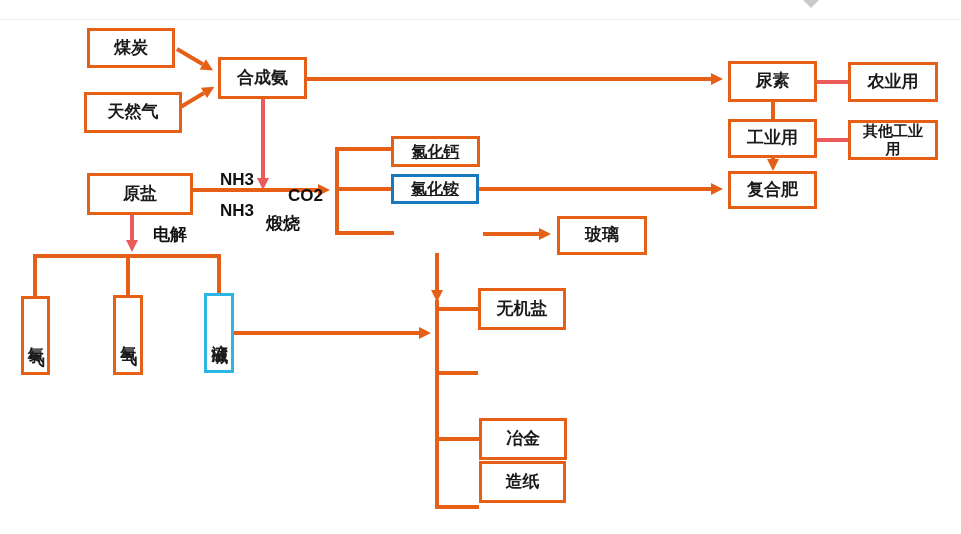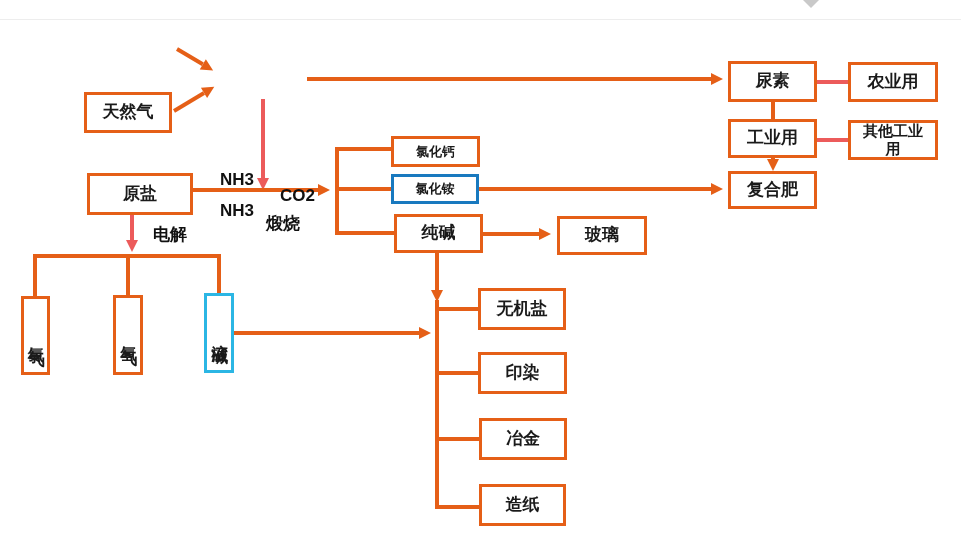--- a/index.html
+++ b/index.html
@@ -11,21 +11,21 @@
   .box{
     position:absolute;box-sizing:border-box;border:3px solid var(--orange);
     background:#fff;color:var(--ink);font-size:17px;font-weight:600;
     display:flex;align-items:center;justify-content:center;text-align:center;
     line-height:1.2;z-index:3;
   }
   .box.blue{border-color:var(--blue);}
   .box.cyan{border-color:var(--cyan);}
   .box.vert{writing-mode:vertical-rl;text-orientation:upright;letter-spacing:2px;}
   .box.small{font-size:15px;padding:0 5px;}
-  .box.thin{font-size:13px;}
+  .box.thin{font-size:16px;text-decoration:underline;}
   .h,.v{position:absolute;background:var(--orange);z-index:1;}
   .h{height:4px;} .v{width:4px;}
   .h.pink,.v.pink{background:var(--pink);}
   .arrow{position:absolute;height:4px;background:var(--orange);transform-origin:0 50%;z-index:2;}
   .arrow.pink{background:var(--pink);}
   .arrow .ah{
     position:absolute;left:100%;top:50%;transform:translateY(-50%);
     width:0;height:0;border-left:12px solid var(--orange);
     border-top:6px solid transparent;border-bottom:6px solid transparent;
   }
@@ -38,42 +38,42 @@
   }
 </style>
 </head>
 <body>
 
 <div id="canvas" style="--orange: #e55f17; --pink: #ec5b5b; --blue: #1879bf; --cyan: #2bb6e4; --ink: #1a1a1a;">
 
   <div class="divider"></div>
   <div class="watermark"></div>
 
-  <div class="box" style="left:84px;top:92px;width:88px;height:41px">天然气</div>
+  <div class="box" style="left:87px;top:28px;width:88px;height:40px">煤炭</div>
+  <div class="box" style="left:84px;top:92px;width:98px;height:41px">天然气</div>
+  <div class="box" style="left:218px;top:57px;width:89px;height:42px">合成氨</div>
   <div class="box" style="left:87px;top:173px;width:106px;height:42px">原盐</div>
 
   <div class="box" style="left:848px;top:62px;width:90px;height:40px">农业用</div>
   <div class="box" style="left:728px;top:61px;width:89px;height:41px">尿素</div>
   <div class="box" style="left:728px;top:119px;width:89px;height:39px">工业用</div>
   <div class="box small" style="left:848px;top:120px;width:90px;height:40px">其他工业用</div>
   <div class="box" style="left:728px;top:171px;width:89px;height:38px">复合肥</div>
 
   <div class="box thin" style="left:391px;top:136px;width:89px;height:31px">氯化钙</div>
   <div class="box thin blue" style="left:391px;top:174px;width:88px;height:30px">氯化铵</div>
-  <div class="box" style="left:394px;top:214px;width:89px;height:39px">纯碱</div>
   <div class="box" style="left:557px;top:216px;width:90px;height:39px">玻璃</div>
 
   <div class="box vert" style="left:21px;top:296px;width:29px;height:79px">氯气</div>
   <div class="box vert" style="left:113px;top:295px;width:30px;height:80px">氢气</div>
   <div class="box vert cyan" style="left:204px;top:293px;width:30px;height:80px">液碱</div>
 
   <div class="box" style="left:478px;top:288px;width:88px;height:42px">无机盐</div>
-  <div class="box" style="left:478px;top:352px;width:89px;height:42px">印染</div>
   <div class="box" style="left:479px;top:418px;width:88px;height:42px">冶金</div>
-  <div class="box" style="left:479px;top:484px;width:87px;height:42px">造纸</div>
+  <div class="box" style="left:479px;top:461px;width:87px;height:42px">造纸</div>
 
   <div class="arrow" style="left:177px;top:47px;width:30px;transform:rotate(30.7deg)">
       <i class="ah"></i>
     </div>
   <div class="arrow" style="left:174px;top:109px;width:35px;transform:rotate(-31deg)">
       <i class="ah"></i>
     </div>
   <div class="arrow" style="left:307px;top:77px;width:404px">
       <i class="ah"></i>
     </div>
@@ -117,17 +117,17 @@
   <div class="v" style="left:217px;top:254px;height:39px"></div>
 
   <div class="v" style="left:435px;top:300px;height:209px"></div>
   <div class="h" style="left:435px;top:307px;width:43px"></div>
   <div class="h" style="left:435px;top:371px;width:43px"></div>
   <div class="h" style="left:435px;top:437px;width:44px"></div>
   <div class="h" style="left:435px;top:505px;width:44px"></div>
 
   <div class="elabel" style="left:220px;top:170px">NH3</div>
   <div class="elabel" style="left:220px;top:201px">NH3</div>
-  <div class="elabel" style="left:280px;top:186px">CO2</div>
+  <div class="elabel" style="left:288px;top:186px">CO2</div>
   <div class="elabel" style="left:266px;top:212px">煅烧</div>
   <div class="elabel" style="left:153px;top:223px">电解</div>
 
 </div>
 
 </body></html>

